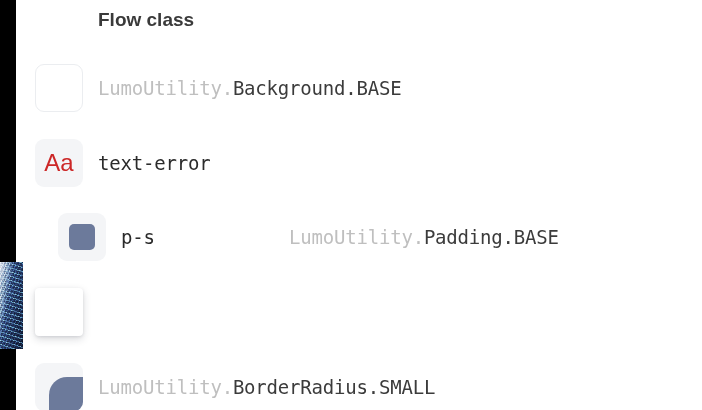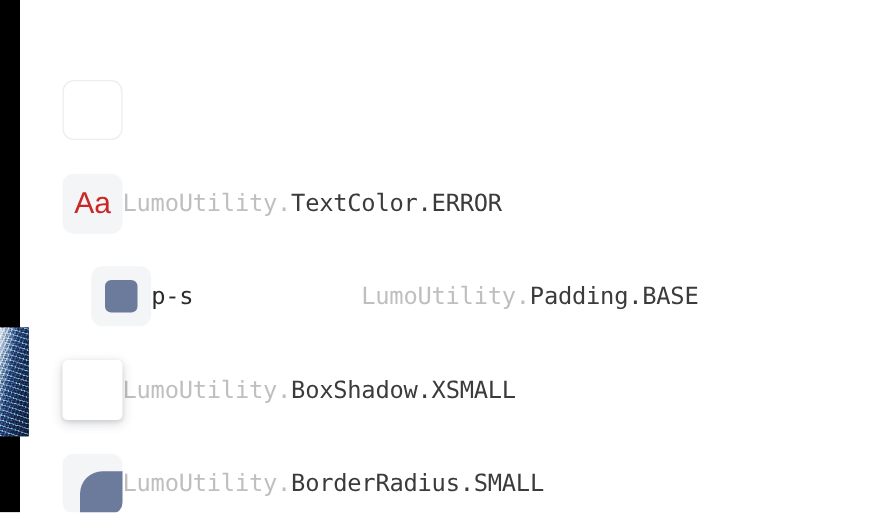--- a/index.html
+++ b/index.html
@@ -66,21 +66,21 @@
     align-items: center;
   }
 
   .head-row { top: 0; height: 40px; }
 
   .col-preview {
     width: 98px;
     flex: 0 0 98px;
     display: flex;
     align-items: center;
-    justify-content: flex-end;
+    justify-content: center;
     padding-left: 20px;
     box-sizing: border-box;
   }
   .col-css {
     width: 168px;
     flex: 0 0 168px;
     font-family: "DejaVu Sans Mono", "Liberation Mono", monospace;
     font-size: 19px;
     color: #2b2b2b;
     letter-spacing: -0.2px;
@@ -176,50 +176,51 @@
 
 <div id="app">
 
   <div class="gutter"></div>
   <div class="gutter-noise"></div>
 
   <div class="table">
 
     <div class="row head-row">
       <div class="col-preview"></div>
+      <div class="th th-flow">Flow class</div>
     </div>
 
     <div class="row" style="top:51px;">
       <div class="col-preview">
         <div class="sw sw-bgbase"></div>
       </div>
+      <div class="col-flow"><span class="ns">LumoUtility.</span><span>Background.BASE</span></div>
     </div>
 
     <div class="row" style="top:126px;">
       <div class="col-preview">
         <div class="sw sw-texterror">Aa</div>
       </div>
-      <div class="col-flow"><span class="ns">LumoUtility.</span><span>TextColor.ERROR</span></div>
+      <div class="col-css">text-error</div>
     </div>
 
     <div class="row" style="top:200px;padding-left:23px;">
       <div class="col-preview">
         <div class="sw sw-ps">
           <div class="inner"></div>
         </div>
       </div>
       <div class="col-css">p-s</div>
       <div class="col-flow"><span class="ns">LumoUtility.</span><span>Padding.BASE</span></div>
     </div>
 
     <div class="row" style="top:275px;">
       <div class="col-preview">
         <div class="sw sw-shadowxs"></div>
       </div>
-      <div class="col-flow"><span class="ns">LumoUtility.</span><span>BoxShadow.XSMALL</span></div>
     </div>
 
     <div class="row" style="top:350px;">
       <div class="col-preview">
         <div class="sw sw-roundedl">
           <div class="inner"></div>
         </div>
       </div>
       <div class="col-flow"><span class="ns">LumoUtility.</span><span>BorderRadius.SMALL</span></div>
     </div>

